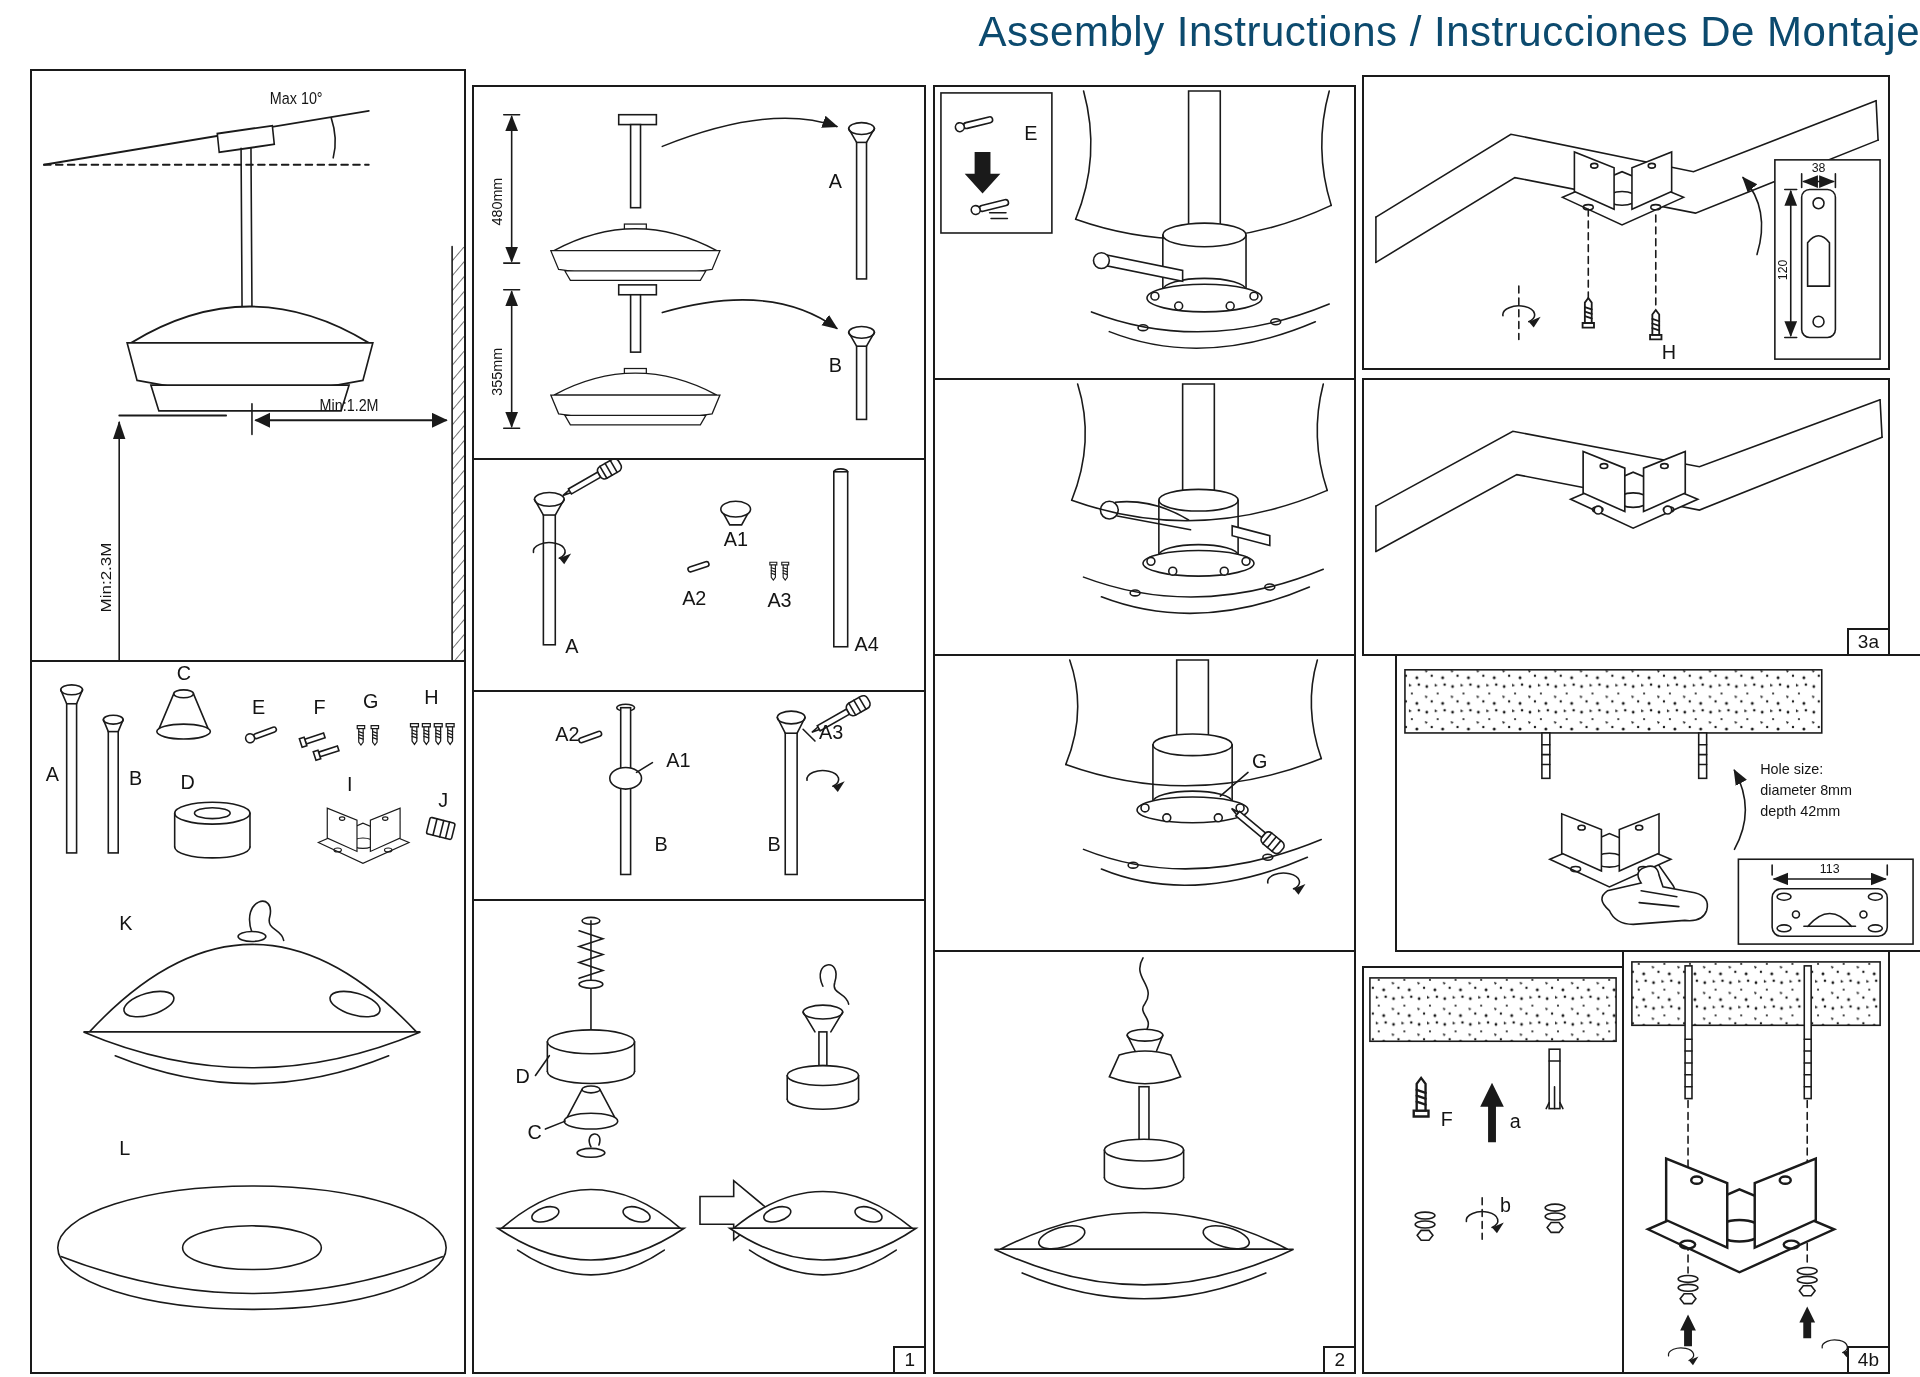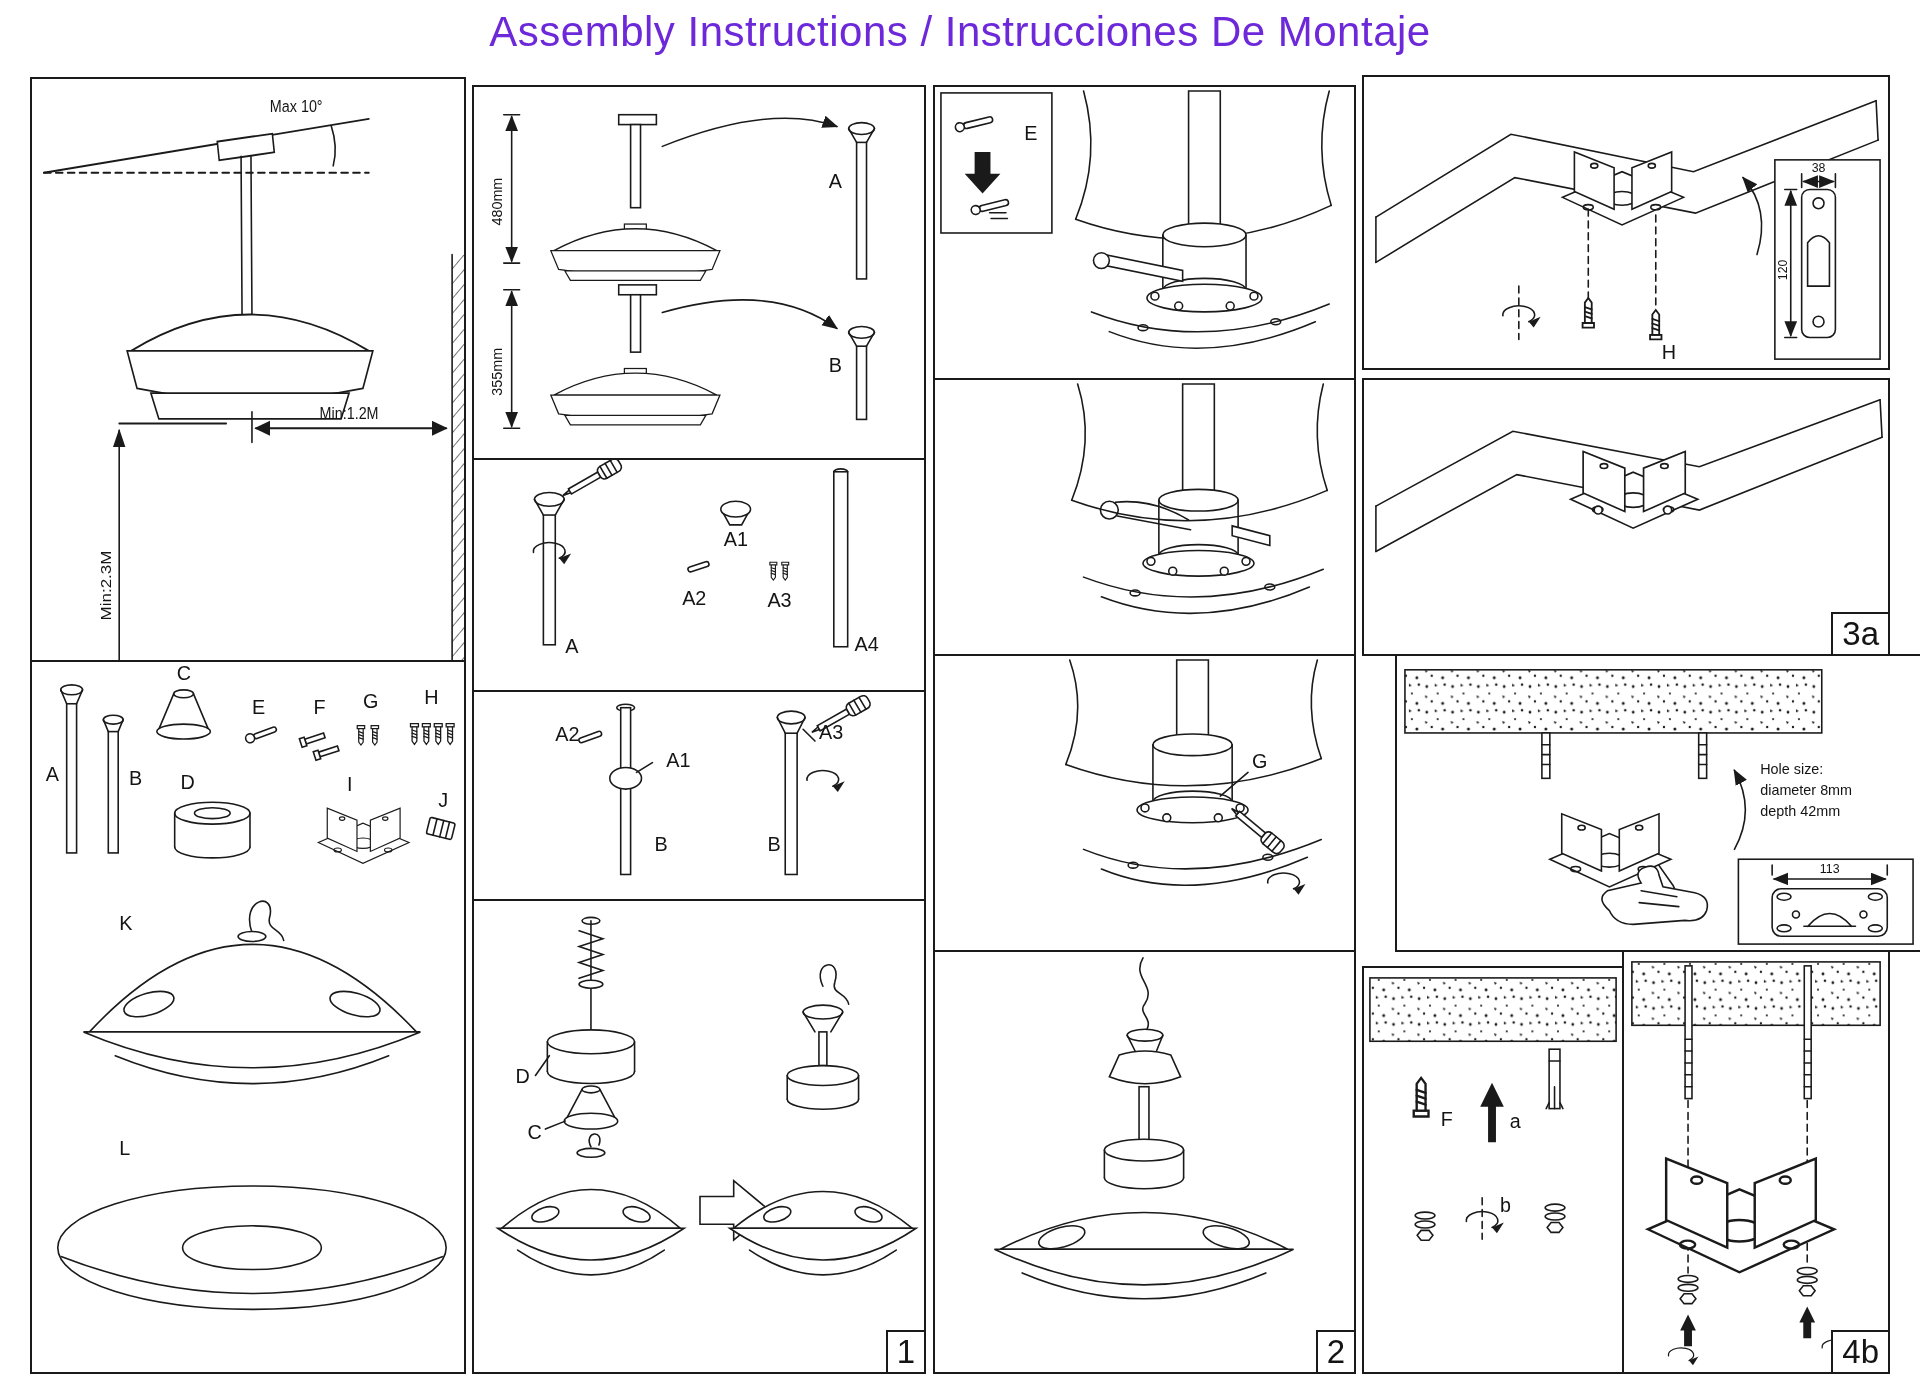--- a/index.html
+++ b/index.html
@@ -1,20 +1,20 @@
 <!DOCTYPE html>
 <html><head>
 <meta charset="utf-8">
 <style>
   html,body{margin:0;padding:0;background:#fff}
   .sheet{position:relative;width:1920px;height:1377px;background:#fff;font-family:"Liberation Sans",sans-serif;color:#141414;overflow:hidden}
-  .title{position:absolute;top:8px;left:0;width:100%;text-align:center;font-size:42px;letter-spacing:.5px;color:#6d28d9}
+  .title{position:absolute;top:8px;left:0;width:100%;text-align:right;font-size:42px;letter-spacing:.5px;color:#0c4a6e}
   .panel{position:absolute;border:2px solid #1a1a1a;background:#fff;box-sizing:border-box}
   .panel>svg{position:absolute;left:0;top:0;width:100%;height:100%}
-  .numbox{position:absolute;right:0;bottom:0;border-top:2px solid #1a1a1a;border-left:2px solid #1a1a1a;background:#fff;font-size:33px;padding:1px 9px;line-height:1.15}
+  .numbox{position:absolute;right:0;bottom:0;border-top:2px solid #1a1a1a;border-left:2px solid #1a1a1a;background:#fff;font-size:19px;padding:1px 9px;line-height:1.15}
   svg text{font-family:"Liberation Sans",sans-serif;fill:#141414}
   .t-part{font-size:20px}
   .t-sm{font-size:14.5px}
   .t-xs{font-size:12.5px}
   .ln{stroke:#1a1a1a;fill:none;stroke-width:1.6;stroke-linecap:round}
   .wh{stroke:#1a1a1a;fill:#fff;stroke-width:1.6}
   .bk{fill:#1a1a1a;stroke:none}
   .dash{stroke-dasharray:7 5}
 </style>
 </head>
@@ -68,21 +68,21 @@
         <rect class="wh" x="106" y="26" width="28" height="20"></rect>
         <path class="wh" d="M16 60 Q120 4 224 60 Z"></path>
         <path class="wh" d="M12 60 H228 L218 84 Q120 100 22 84 Z"></path>
         <path class="wh" d="M30 86 H210 L203 98 H37 Z"></path>
       </g>
     </defs>
   </svg>
 
   <div class="title">Assembly Instructions / Instrucciones De Montaje</div>
 
-  <div class="panel" style="left:30px;top:77px;width:436px;height:672px">
+  <div class="panel" style="left:30px;top:69px;width:436px;height:672px">
     <svg viewBox="0 0 436 570" preserveAspectRatio="none">
       <g>
         <path class="ln" d="M12 80 L340 34"></path>
         <path class="ln dash" d="M12 80 L340 80"></path>
         <path class="ln" d="M302 40 Q309 58 304 74" stroke-width="1.1"></path>
       </g>
       <g transform="rotate(-7 216 60)">
         <rect class="wh" x="188" y="50" width="56" height="16"></rect>
       </g>
       <g>

